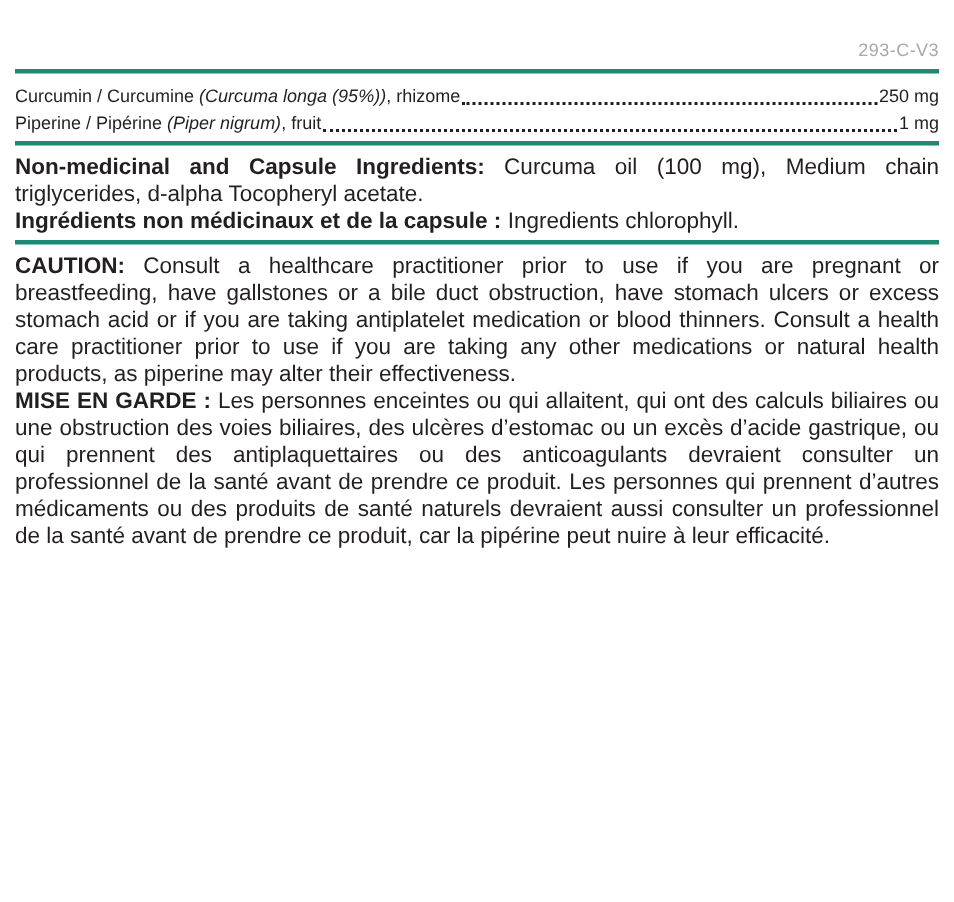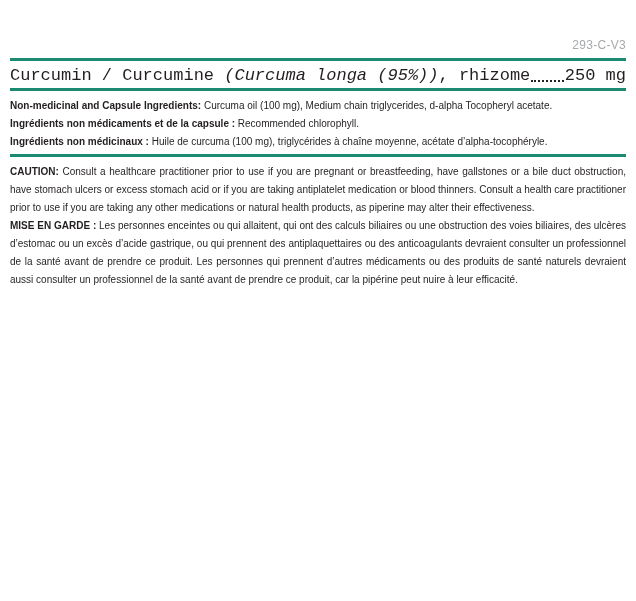--- a/index.html
+++ b/index.html
@@ -10,21 +10,21 @@
   * { box-sizing: border-box; margin: 0; padding: 0; }
   html, body { background: #ffffff; }
   body {
     width: 636px;
     height: 601px;
     font-family: "Liberation Sans", sans-serif;
     color: var(--text);
     overflow: hidden;
   }
   .label {
-    padding: 12px 10px;
+    padding: 0 10px;
   }
   .code-row {
     padding-top: 27px;
     text-align: right;
     font-size: 12px;
     line-height: 13px;
     color: var(--code);
     letter-spacing: 0.3px;
   }
   .header {
@@ -34,43 +34,42 @@
     line-height: 19px;
   }
   .rule {
     border: none;
     height: 3px;
     background: var(--accent);
     margin: 6px 0 6px;
   }
   .rule.tight-top { margin-top: 3px; }
   .med-table {
-    font-size: 17px;
+    font-size: 12px;
     line-height: 18px;
-    font-family: Liberation Mono, monospace;
   }
   .med-row {
     display: flex;
     align-items: baseline;
   }
   .med-name { white-space: nowrap; }
   .med-name i { font-style: italic; }
   .leader {
     flex: 1;
     border-bottom: 2px dotted var(--text);
     align-self: flex-end;
     margin: 0 1px 3px 1px;
     min-width: 12px;
   }
   .med-amount {
     white-space: nowrap;
     text-align: left;
   }
   .text-block {
-    font-size: 10px;
+    font-size: 15px;
     line-height: 18px;
   }
   .text-block p {
     text-align: justify;
   }
   .text-block p strong { font-weight: 700; }
 </style>
 </head>
 <body>
 
@@ -80,28 +79,32 @@
 
 
   <hr class="rule">
 
   <div class="med-table">
     <div class="med-row">
       <span class="med-name"><span>Curcumin / Curcumine </span><i>(Curcuma longa (95%))</i><span>, rhizome</span></span>
       <span class="leader"></span>
       <span class="med-amount">250 mg</span>
     </div>
+    <div class="med-row">
+      <span class="med-name"><span>Piperine / Pipérine </span><i>(Piper nigrum)</i><span>, fruit </span></span>
+      <span class="leader"></span>
+      <span class="med-amount">1 mg</span>
+    </div>
   </div>
 
   <hr class="rule tight-top">
 
   <div class="text-block">
     <p><strong>Non-medicinal and Capsule Ingredients:</strong><span> Curcuma oil (100 mg), Medium chain triglycerides, d-alpha Tocopheryl acetate.</span></p>
-    <p><strong>Ingrédients non médicaments et de la capsule :</strong><span> Recommended chlorophyll.</span></p>
-    <p><strong>Ingrédients non médicinaux :</strong><span> Huile de curcuma (100 mg), triglycérides à chaîne moyenne, acétate d’alpha-tocophéryle.</span></p>
+    <p><strong>Ingrédients non médicinaux et de la capsule :</strong><span> Ingredients chlorophyll.</span></p>
   </div>
 
   <hr class="rule tight-top">
 
   <div class="text-block">
     <p><strong>CAUTION:</strong><span> Consult a healthcare practitioner prior to use if you are pregnant or breastfeeding, have gallstones or a bile duct obstruction, have stomach ulcers or excess stomach acid or if you are taking antiplatelet medication or blood thinners. Consult a health care practitioner prior to use if you are taking any other medications or natural health products, as piperine may alter their effectiveness.</span></p>
     <p><strong>MISE EN GARDE :</strong><span> Les personnes enceintes ou qui allaitent, qui ont des calculs biliaires ou une obstruction des voies biliaires, des ulcères d’estomac ou un excès d’acide gastrique, ou qui prennent des antiplaquettaires ou des anticoagulants devraient consulter un professionnel de la santé avant de prendre ce produit. Les personnes qui prennent d’autres médicaments ou des produits de santé naturels devraient aussi consulter un professionnel de la santé avant de prendre ce produit, car la pipérine peut nuire à leur efficacité.</span></p>
   </div>
 
 </div>

